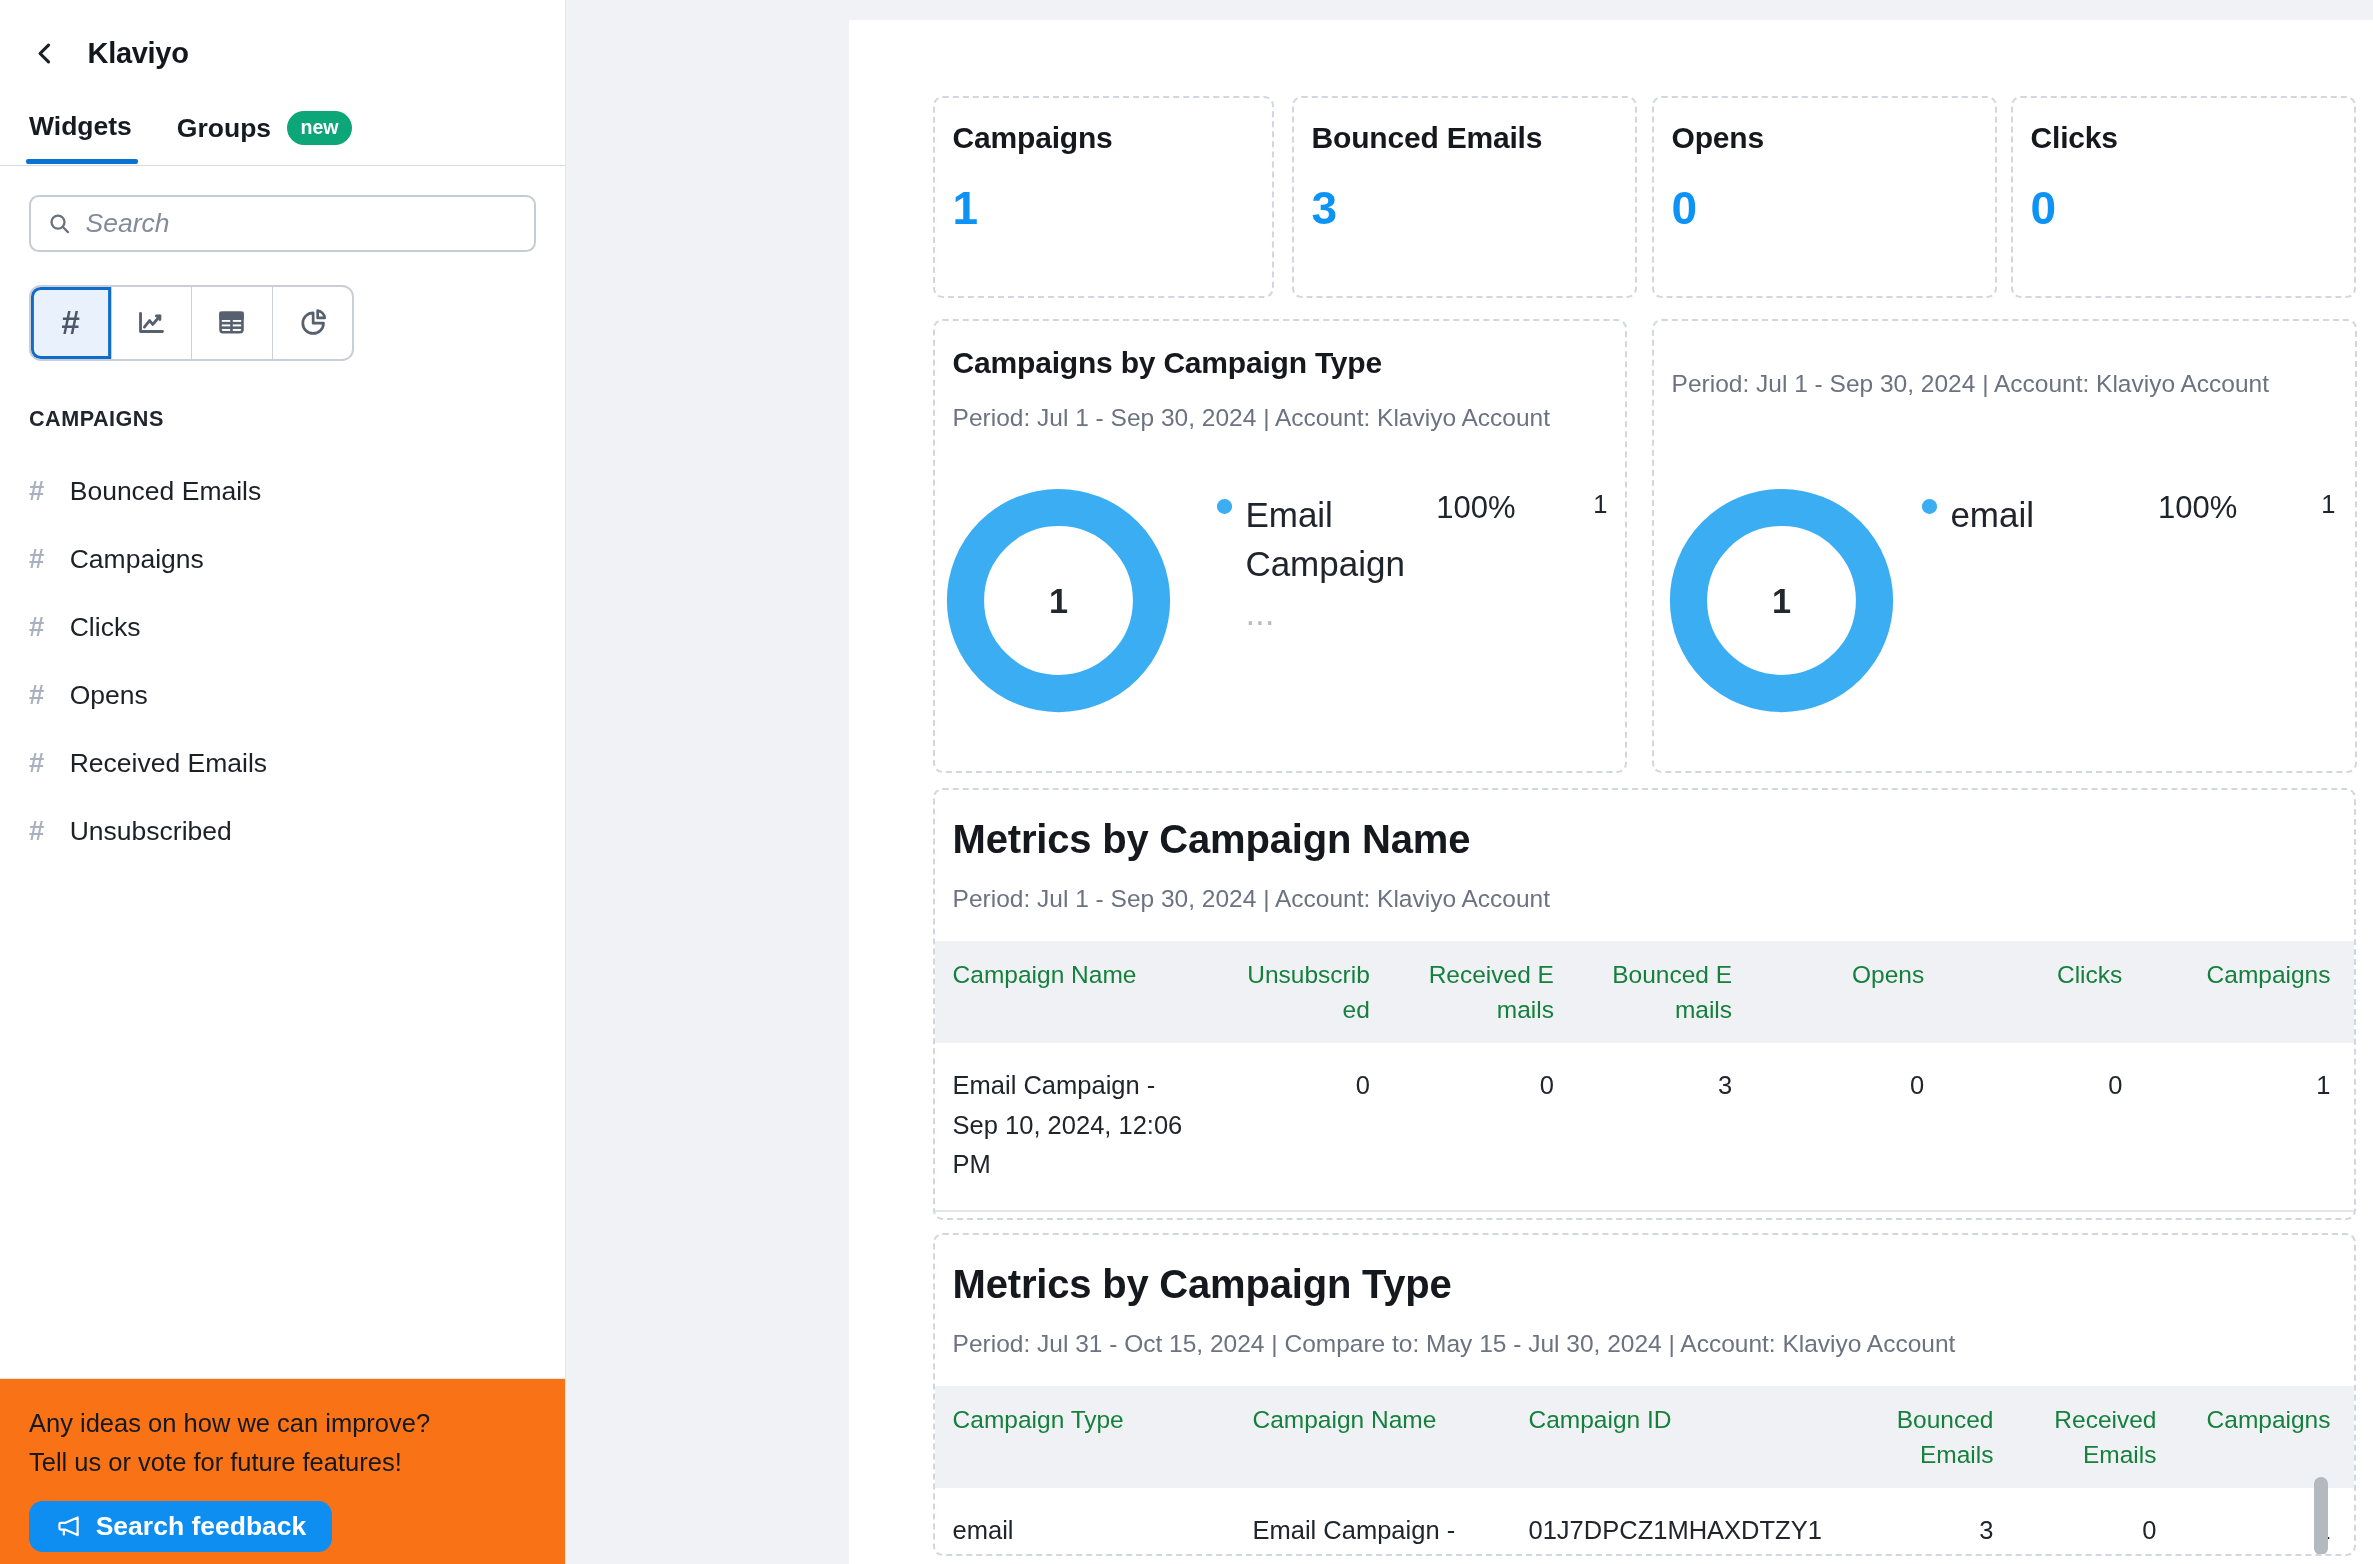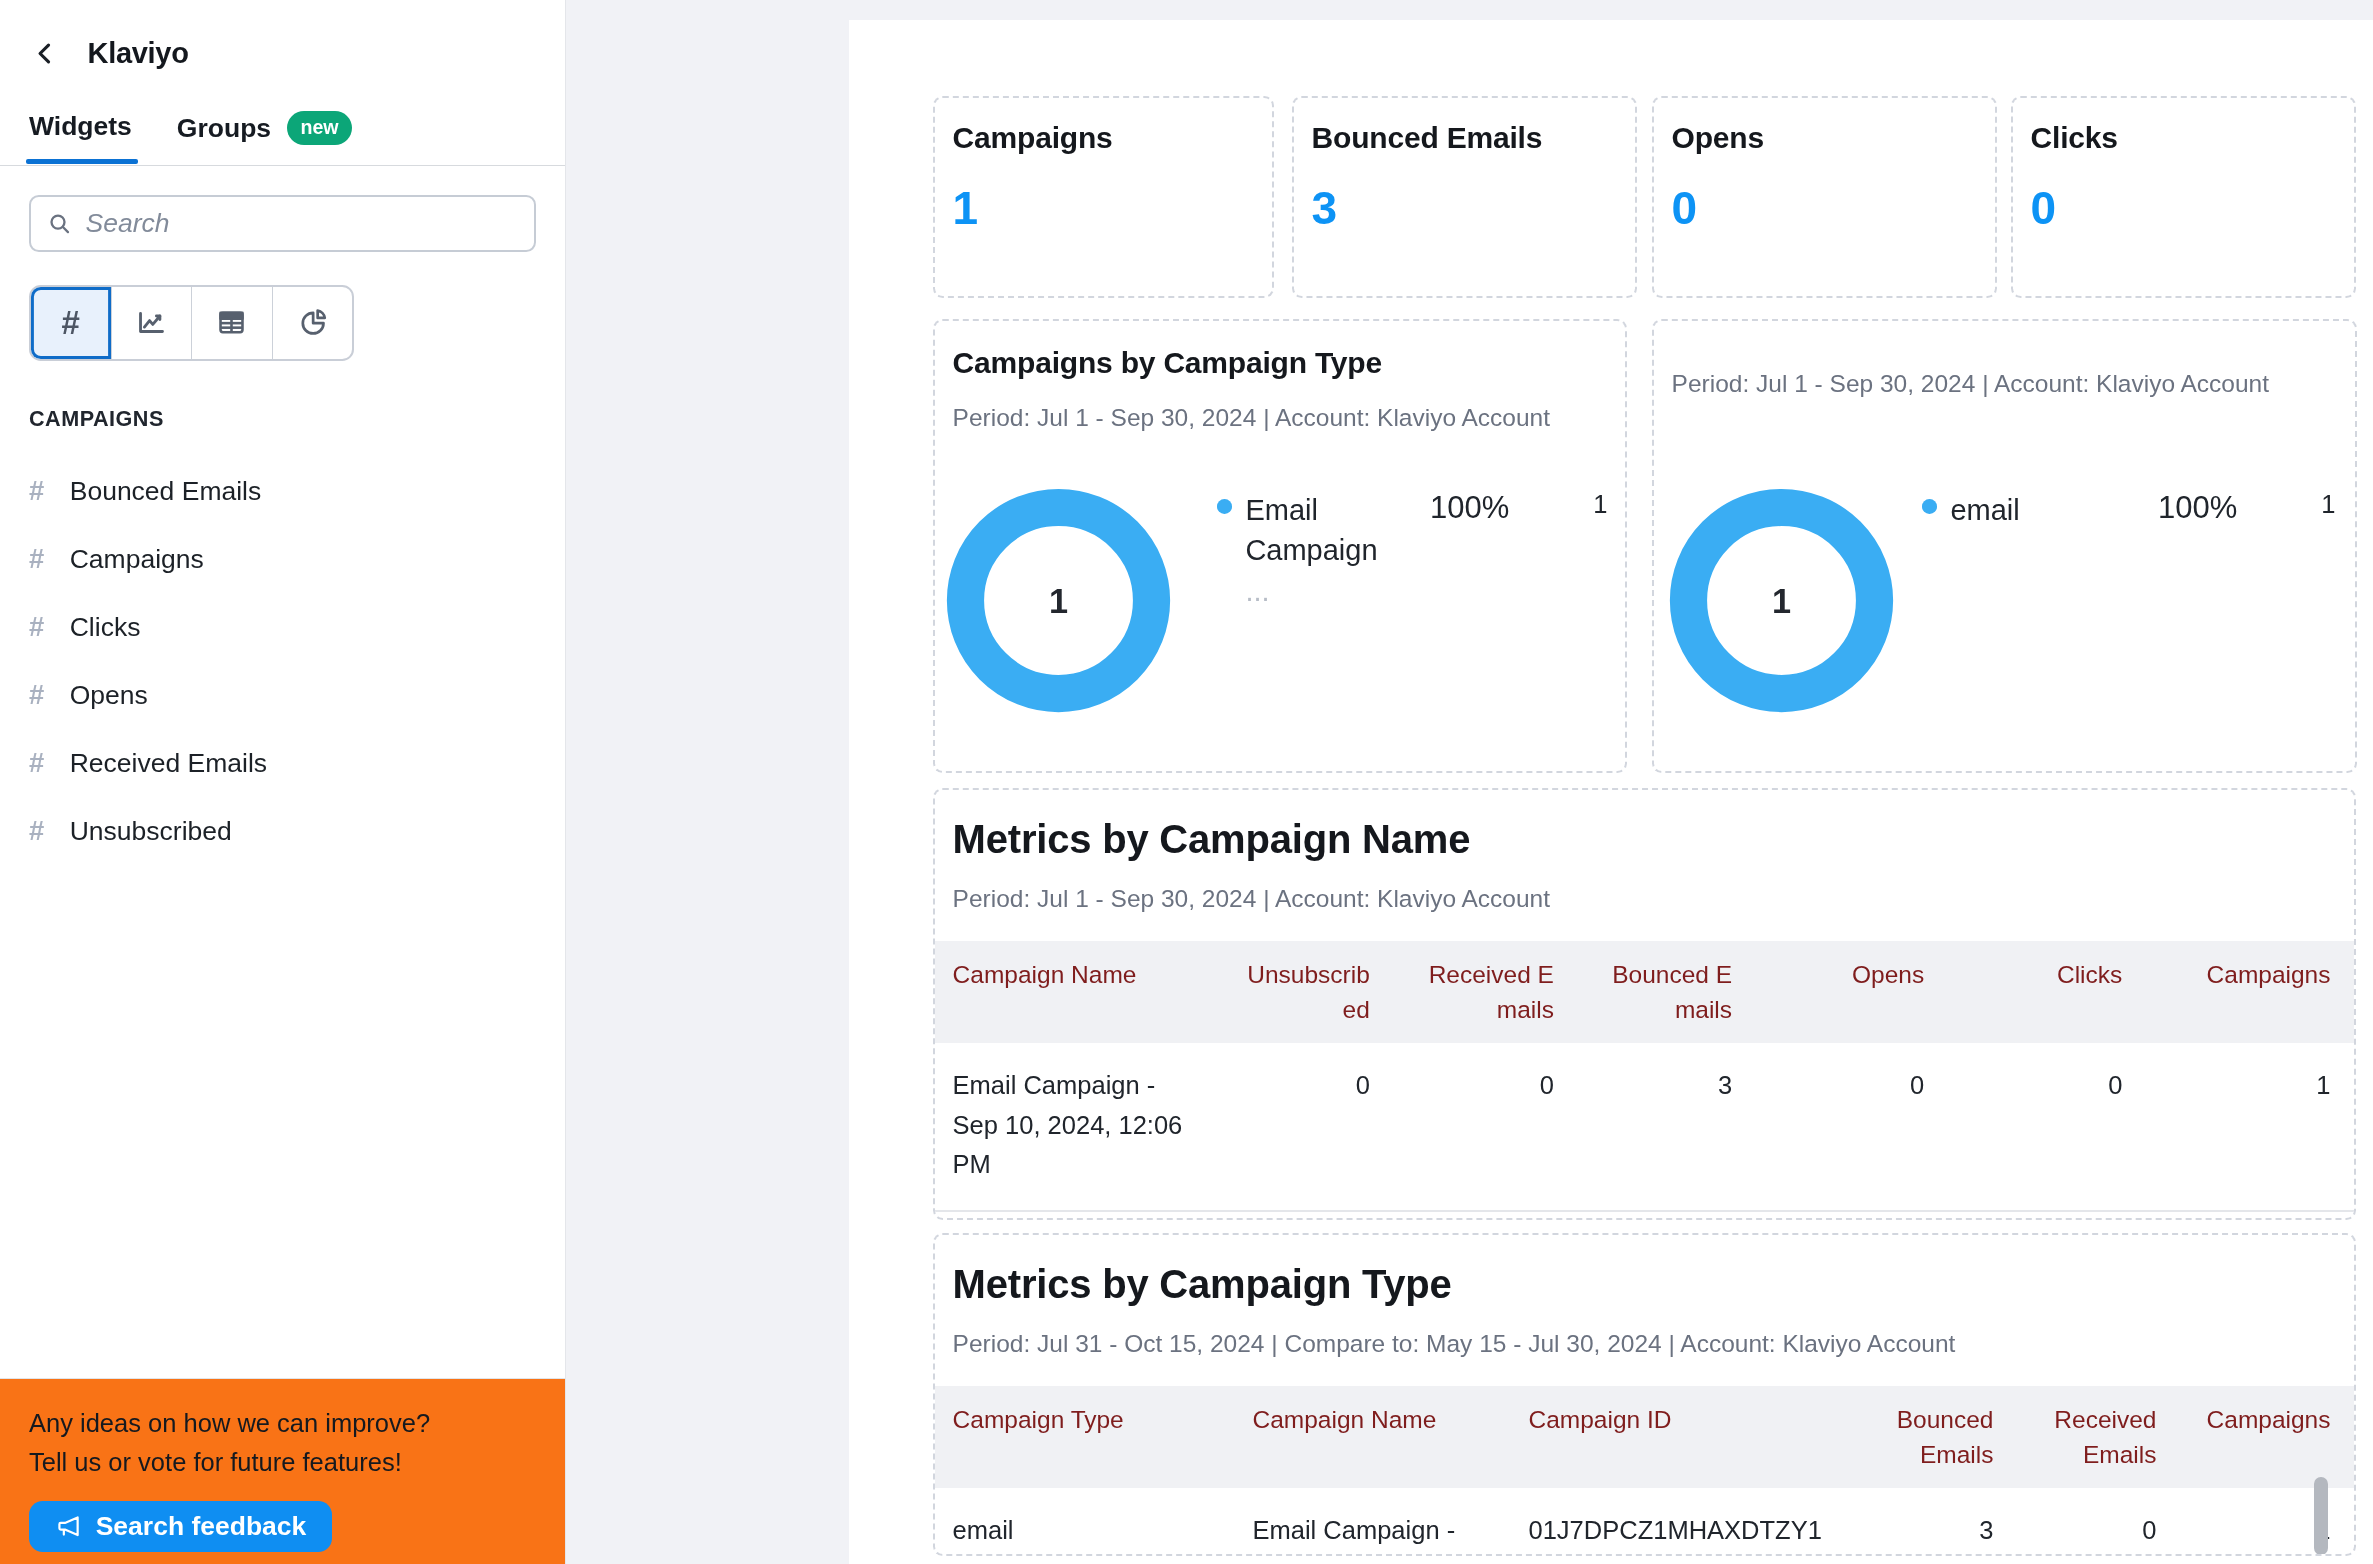--- a/index.html
+++ b/index.html
@@ -56,30 +56,30 @@
   .stat-title { font-size:30px; font-weight:800; letter-spacing:-0.2px; color:#15181d; }
   .stat-value { margin-top:25.5px; font-size:46px; font-weight:700; color:#0d93f5; }
 
   .chart-title { font-size:30px; font-weight:800; letter-spacing:-0.2px; color:#15181d; }
   .chart-sub { margin-top:23.5px; font-size:24.5px; color:#6b7280; }
   .donut-card { padding:25.5px 17.6px; }
   .donut-svg { position:absolute; top:162px; }
   .donut-center { font-size:35px; font-weight:700; fill:#23272e; }
   .legend { position:absolute; top:169px; display:flex; align-items:flex-start; }
   .legend .dot { width:14.7px; height:14.7px; border-radius:50%; background:#3aadf3; margin-top:9.8px; flex:none; }
-  .legend .lab { flex:1; margin-left:13.7px; font-size:29px; line-height:1.4; color:#20252c; }
+  .legend .lab { flex:1; margin-left:13.7px; font-size:35px; line-height:1.4; color:#20252c; }
   .legend .ell { color:#b7bdc7; }
   .legend .pct { width:118px; text-align:right; font-size:31px; color:#20252c; }
   .legend .val { width:98px; text-align:right; font-size:25.5px; color:#20252c; }
 
   .tbl-card { overflow:hidden; }
   .tbl-title { margin:27.4px 17.6px 0; font-size:40px; font-weight:800; letter-spacing:-0.2px; color:#15181d; }
   .tbl-sub { margin:23.5px 17.6px 0; font-size:24.5px; color:#6b7280; }
   table { width:100%; border-collapse:collapse; table-layout:fixed; margin-top:27.4px; }
-  thead th { background:#f0f1f4; font-weight:400; font-size:24.5px; color:#7f1d1d; text-align:right;
+  thead th { background:#f0f1f4; font-weight:400; font-size:24.5px; color:#15803d; text-align:right;
              vertical-align:top; padding:17.6px 23.5px 15.7px; line-height:1.4; }
   thead th.first { text-align:left; padding-left:17.6px; }
   thead th.brk { word-break:break-all; }
   tbody td { font-size:25.5px; color:#20252c; text-align:right; vertical-align:top;
              padding:23.5px 23.5px 25.5px; line-height:1.55; border-bottom:2px solid #e4e6ea; }
   tbody td.first { text-align:left; padding-left:17.6px; }
   tbody tr.cut td { border-bottom:none; }
   td.brk { word-break:break-all; }
   .na { color:#99a0aa; font-size:23.5px; }
   .scroll-thumb { position:absolute; right:26.5px; top:242px; width:13.7px; height:78px;

